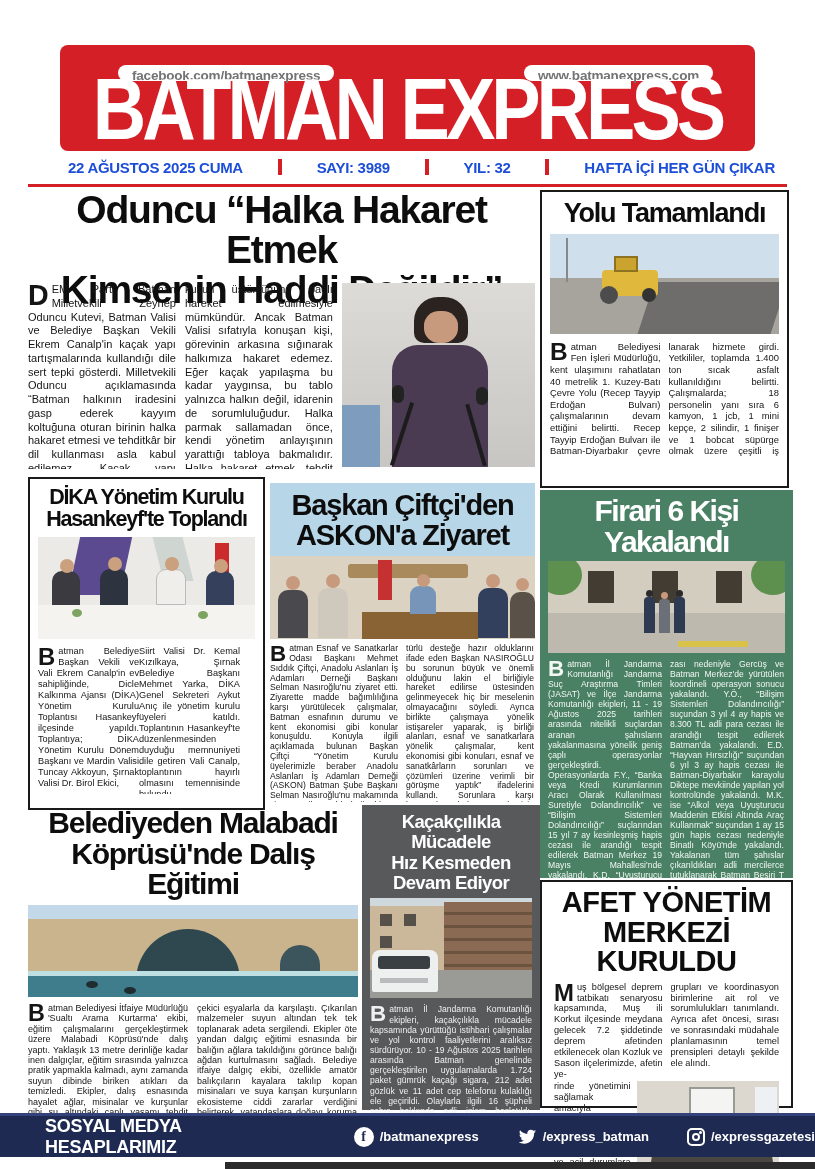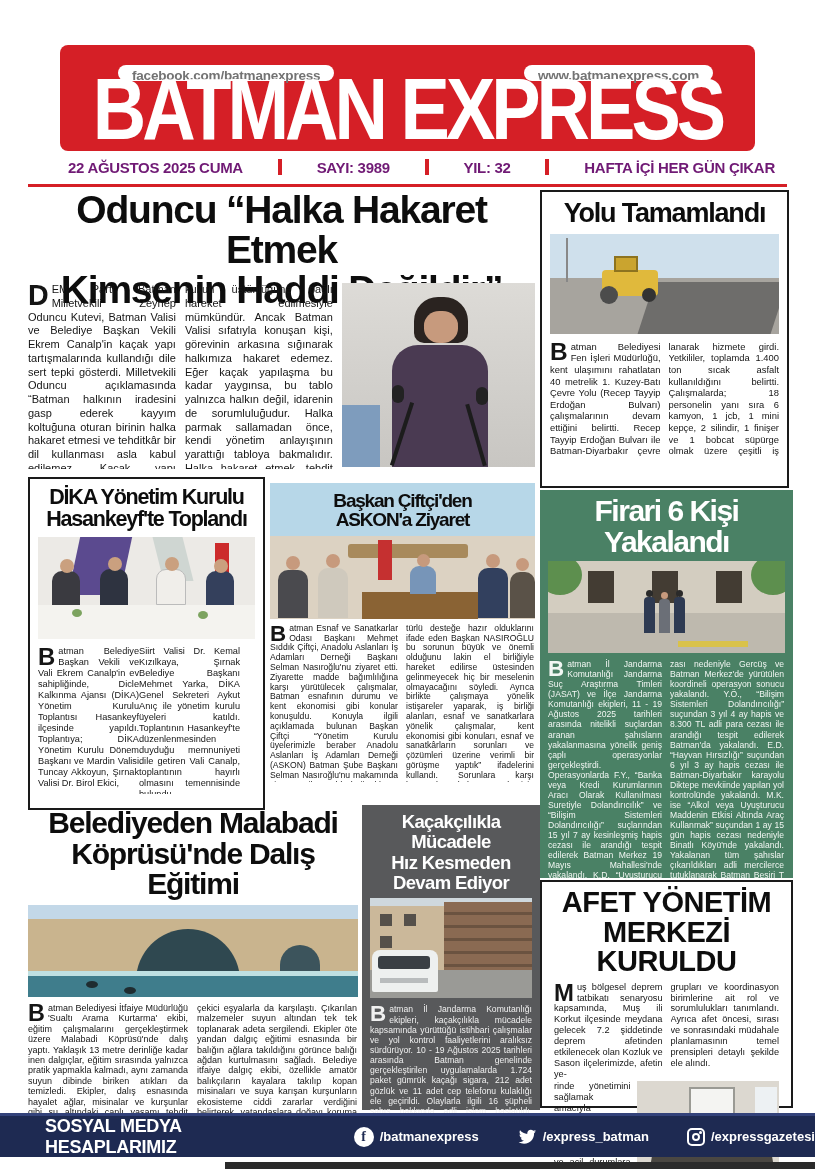--- a/index.html
+++ b/index.html
@@ -23,21 +23,21 @@
   .badge-right { right:42px; }
   .paper-title {
     position:absolute; left:0; right:0; top:14px; text-align:center;
     color:#fff; font-weight:bold; font-size:74px; letter-spacing:-4px;
     transform:scaleY(1.18); transform-origin:center top; white-space:nowrap;
   }
   
   .datebar {
     position:absolute; left:28px; top:153px; width:759px; height:28px;
     display:flex; align-items:center; justify-content:space-between;
-    font-weight:bold; font-size:15px; color:#701a75; padding:0 12px 0 40px;
+    font-weight:bold; font-size:15px; color:#1d4ed8; padding:0 12px 0 40px;
     letter-spacing:-0.3px;
   }
   .datebar .sep { width:4px; height:16px; background:#d51f26; }
   .red-rule { position:absolute; left:28px; top:184px; width:759px; height:3px; background:#d51f26; }
   
   .headline { color:#0d0d0d; font-weight:bold; text-align:center; letter-spacing:-1.2px; line-height:1.02; }
   .bodycol { text-align:justify; color:#151515; overflow:hidden; }
   .dropcap::first-letter { float:left; font-size:2.6em; line-height:0.82; font-weight:bold; padding:1px 3px 0 0; }
   .photo { position:relative; overflow:hidden; }
   .ph-abs { position:absolute; }
@@ -56,21 +56,21 @@
   .bulvar .bodycol { width:111px; font-size:9.4px; line-height:1.24; height:118px; }
   
   .dika { position:absolute; left:28px; top:477px; width:237px; height:333px; padding:8px 8px 6px; }
   .dika h2 { font-size:21.5px; }
   .dika .photo { width:217px; height:102px; margin-top:6px; background:#eceae6; }
   .dika .cols { display:flex; gap:0; margin-top:7px; }
   .dika .bodycol { width:101px; font-size:9.2px; line-height:1.2; height:148px; }
   
   .askon { position:absolute; left:270px; top:483px; width:265px; height:332px; }
   .askon .hbg { background:#b7d7e8; padding:8px 2px 6px; }
-  .askon h2 { font-size:19px; }
+  .askon h2 { font-size:29px; }
   .askon .photo { width:265px; height:83px; background:#dcd2c2; }
   .askon .cols { display:flex; gap:8px; margin-top:5px; }
   .askon .bodycol { width:128px; font-size:8.6px; line-height:1.14; height:158px; }
   
   .firari { position:absolute; left:540px; top:490px; width:253px; height:388px; background:#4a8165; padding:6px 8px; }
   .firari h2 { color:#fff; font-size:30px; letter-spacing:-1.5px; }
   .firari .photo { width:237px; height:92px; margin-top:4px; background:#d3cdc0; }
   .firari .cols { display:flex; gap:8px; margin-top:6px; }
   .firari .bodycol { width:114px; font-size:8.6px; line-height:1.17; height:240px; color:#f2f7f3; }
   

